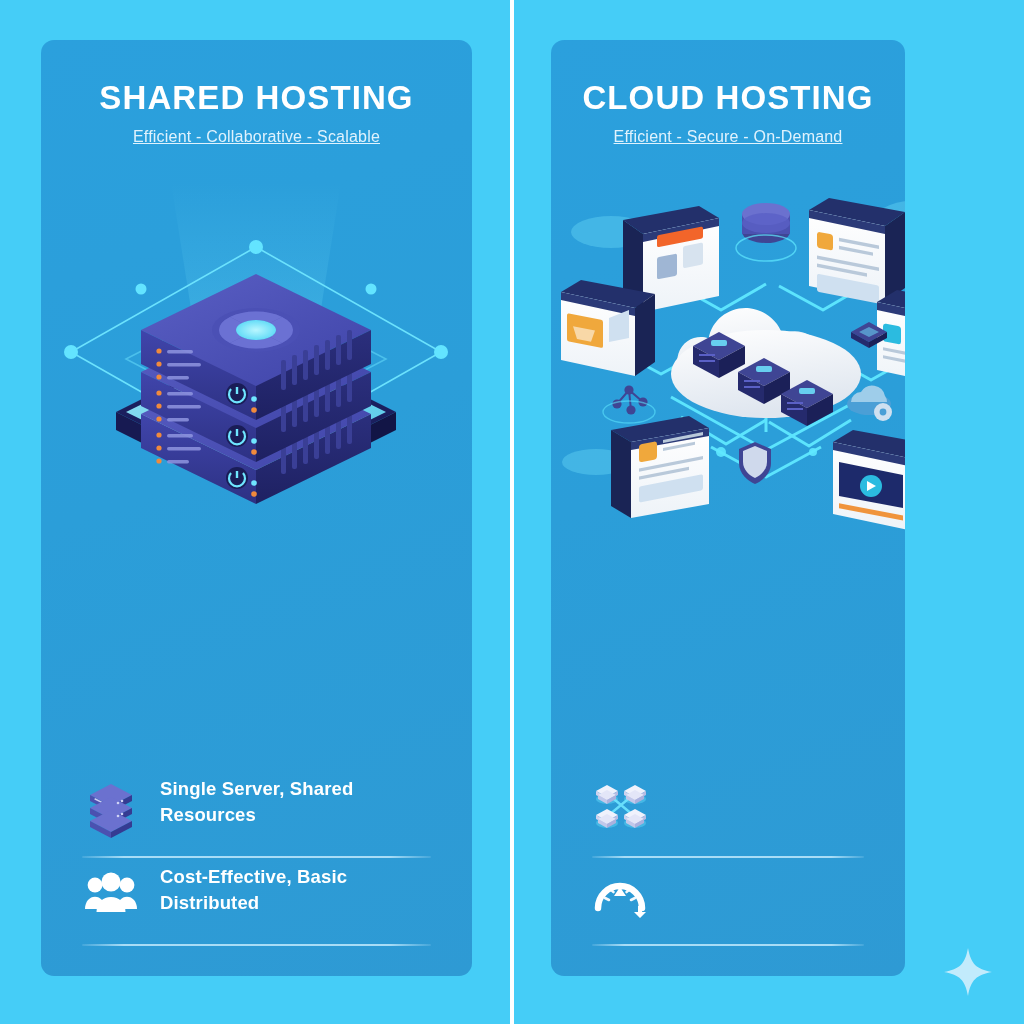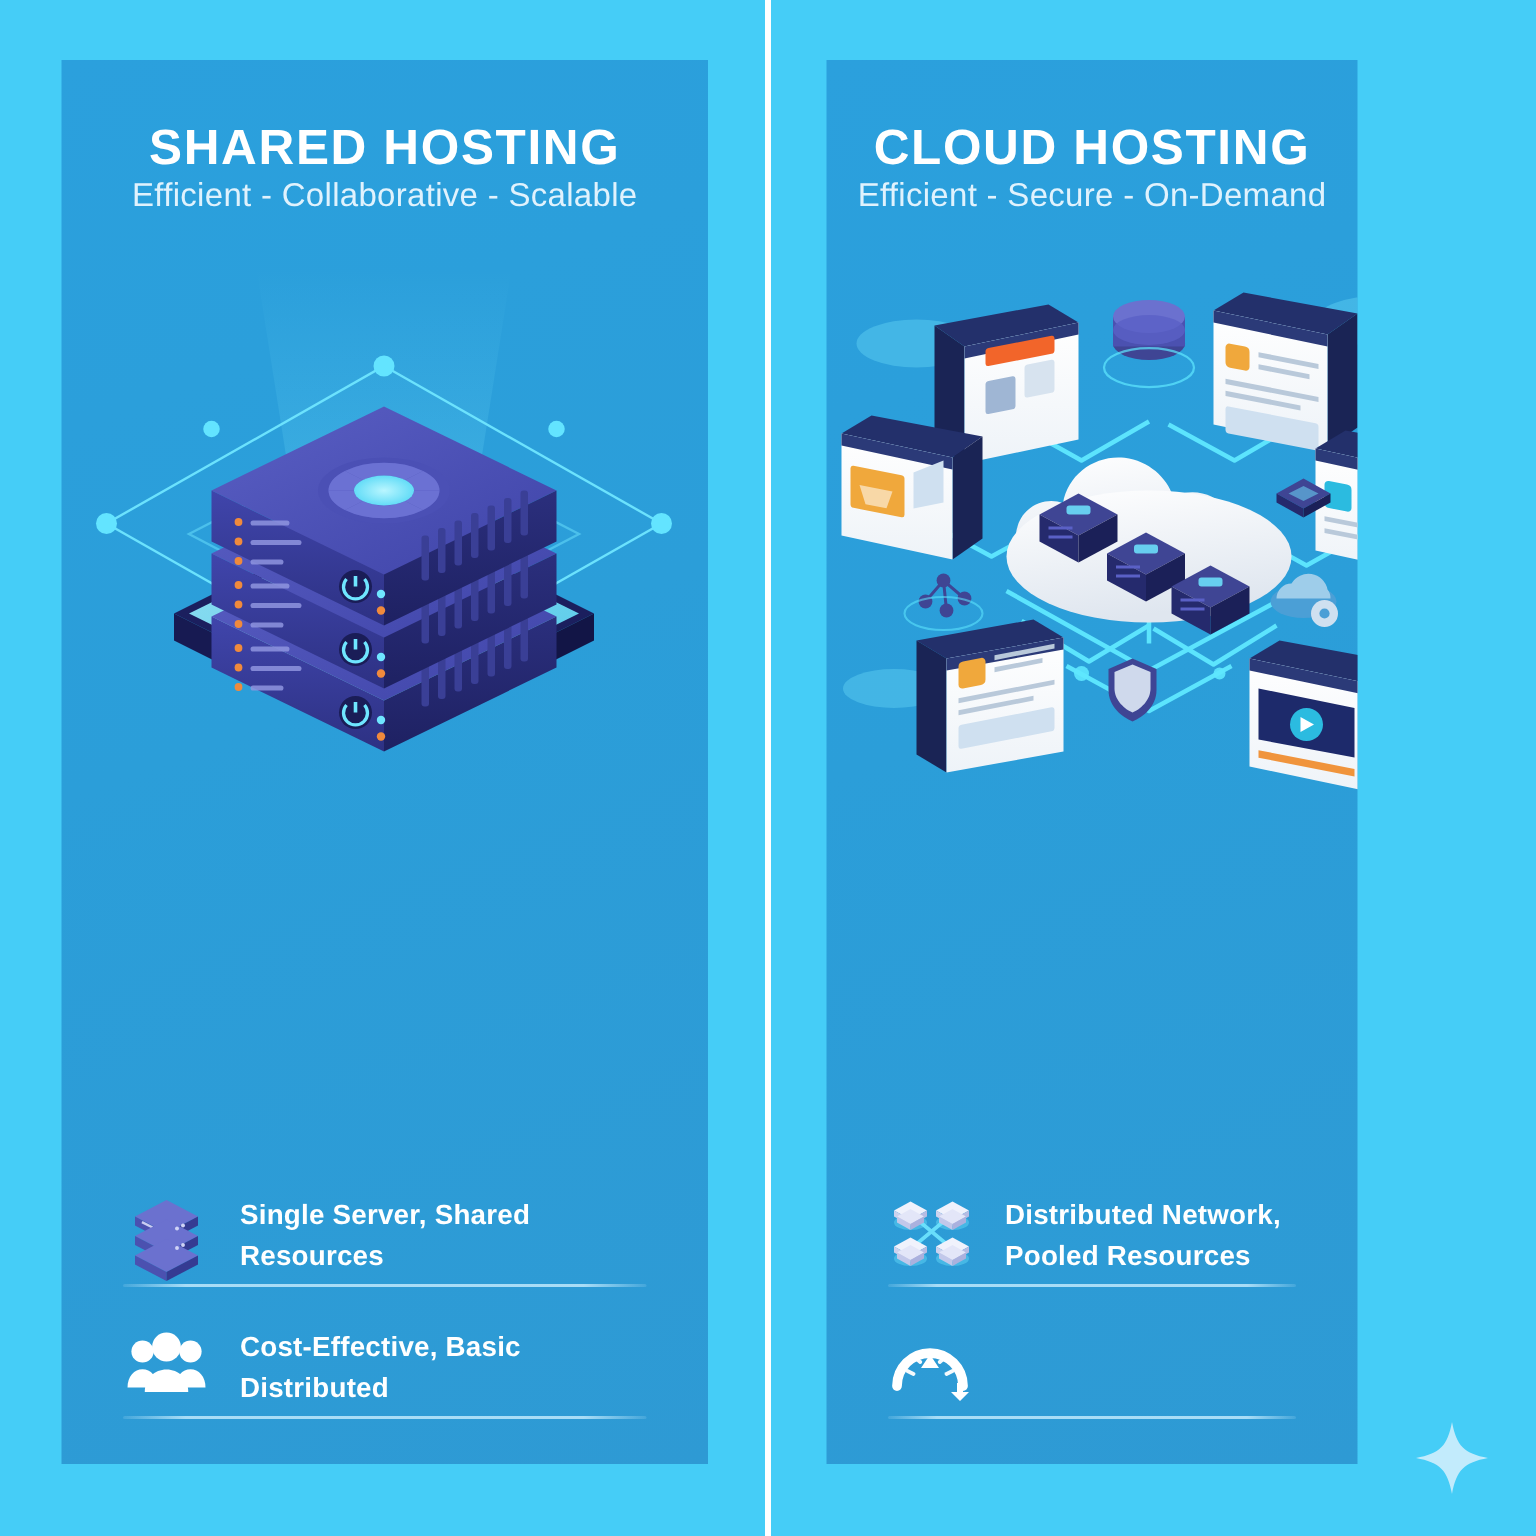--- a/index.html
+++ b/index.html
@@ -16,42 +16,44 @@
   .center-divider{
     position:absolute; left:510px; top:0; width:4px; height:1024px;
     background:#ffffff; z-index:6;
   }
 
   
   .panel{
     position:absolute; top:40px; height:936px;
     background:linear-gradient(160deg,#2ba0dd 0%,#2b9ed9 45%,#2e9ad4 100%);
     overflow:hidden;
+    border-radius:13px;
   }
   .panel-left { left:41px;  width:431px; }
   .panel-right{ left:551px; width:354px; }
 
   .panel-head{ padding-top:40px; text-align:center; }
   .title{
     color:#ffffff; font-size:33px; font-weight:bold;
     letter-spacing:1.1px; line-height:1.12; white-space:nowrap;
   }
   .subtitle{
-    color:#eaf7ff; font-size:22px; font-weight:normal;
-    letter-spacing:0.2px; white-space:nowrap;
+    color:#eaf7ff; font-size:16px; font-weight:normal;
+    margin-top:11px; letter-spacing:0.2px; white-space:nowrap;
     opacity:.95;
+    text-decoration:underline;
   }
 
   
   .hero{ position:relative; height:400px; margin-top:16px; }
 
   
   .features{ position:absolute; left:41px; right:41px; bottom:30px; }
   .feature{
-    display:flex; align-items:flex-end; gap:20px;
+    display:flex; align-items:flex-start; gap:20px;
     min-height:86px; padding:6px 0;
   }
   .feature-ico{
     width:58px; min-width:58px; height:58px;
     display:flex; align-items:center; justify-content:center;
   }
   .feature-txt{
     color:#ffffff; font-size:18.5px; font-weight:bold;
     line-height:1.42; letter-spacing:.15px;
   }
@@ -539,21 +541,20 @@
                 <polygon points="0,0 11,6 0,12 -11,6" fill="#f0f2fc"></polygon>
                 <polygon points="-11,6 0,12 0,16 -11,10" fill="#cdd2ee"></polygon>
                 <polygon points="0,12 11,6 11,10 0,16" fill="#b6bce3"></polygon>
                 <polygon points="0,5 9,10 0,15 -9,10" fill="#e3e6f8"></polygon>
                 <polygon points="-9,10 0,15 0,19 -9,14" fill="#c2c8ea"></polygon>
                 <polygon points="0,15 9,10 9,14 0,19" fill="#aab1de"></polygon>
               </g>
             </g>
           </svg>
         </span>
-        <span class="feature-txt">Distributed Network, Pooled Resources</span>
       </div>
 
       <div class="divider"></div>
 
       <div class="feature">
         <span class="feature-ico">
           <svg width="58" height="50" viewBox="0 0 58 50">
             <path d="M6 40 A22 22 0 1 1 50 40" stroke="#ffffff" stroke-width="6.5" fill="none" stroke-linecap="round"></path>
             <g stroke="#ffffff" stroke-width="2.6" stroke-linecap="round" opacity=".95">
               <path d="M13 30 l4 2"></path>

